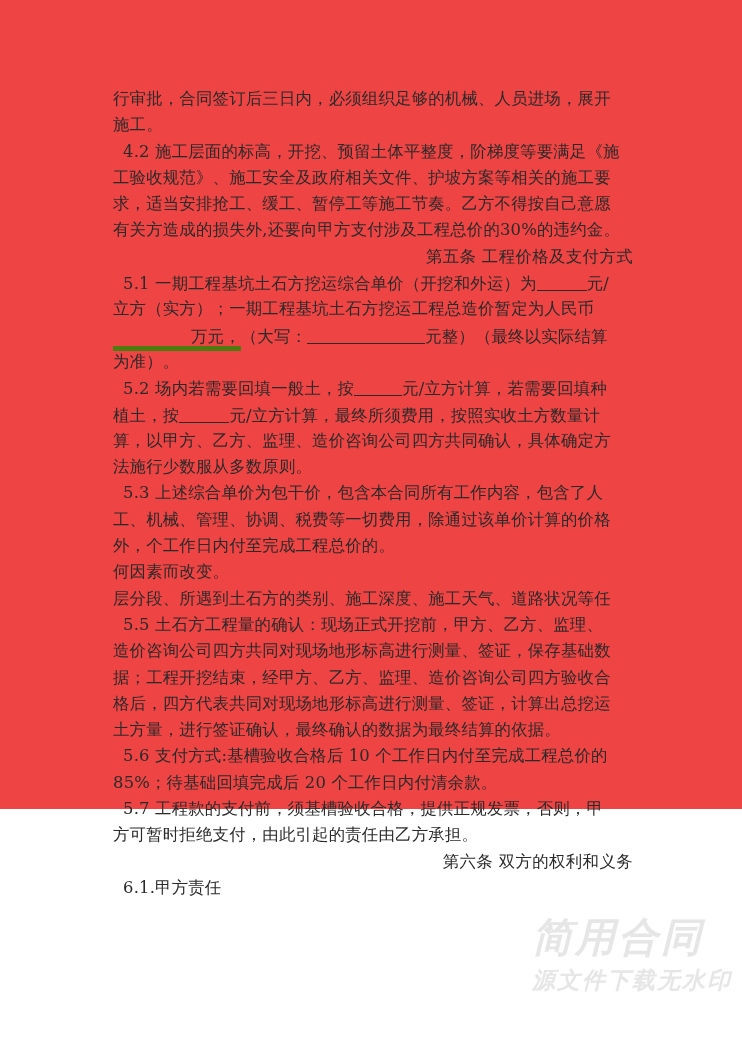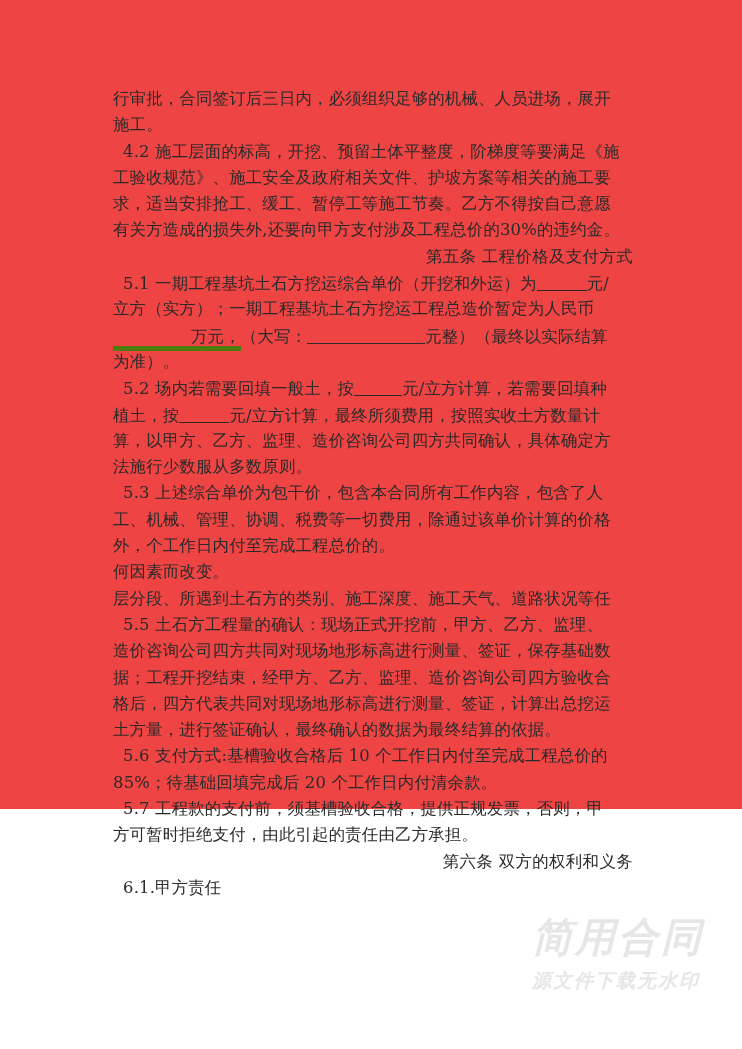--- a/index.html
+++ b/index.html
@@ -58,21 +58,21 @@
     font-style: italic;
     font-weight: bold;
     text-align: left;
   }
   .wm-main {
     font-size: 40px;
     line-height: 44px;
     letter-spacing: 3px;
   }
   .wm-sub {
-    font-size: 19px;
+    font-size: 23px;
     line-height: 30px;
     letter-spacing: 2px;
     margin-top: 6px;
   }
 </style>
 </head>
 <body>
 
 <div class="page">
   <div class="content">

